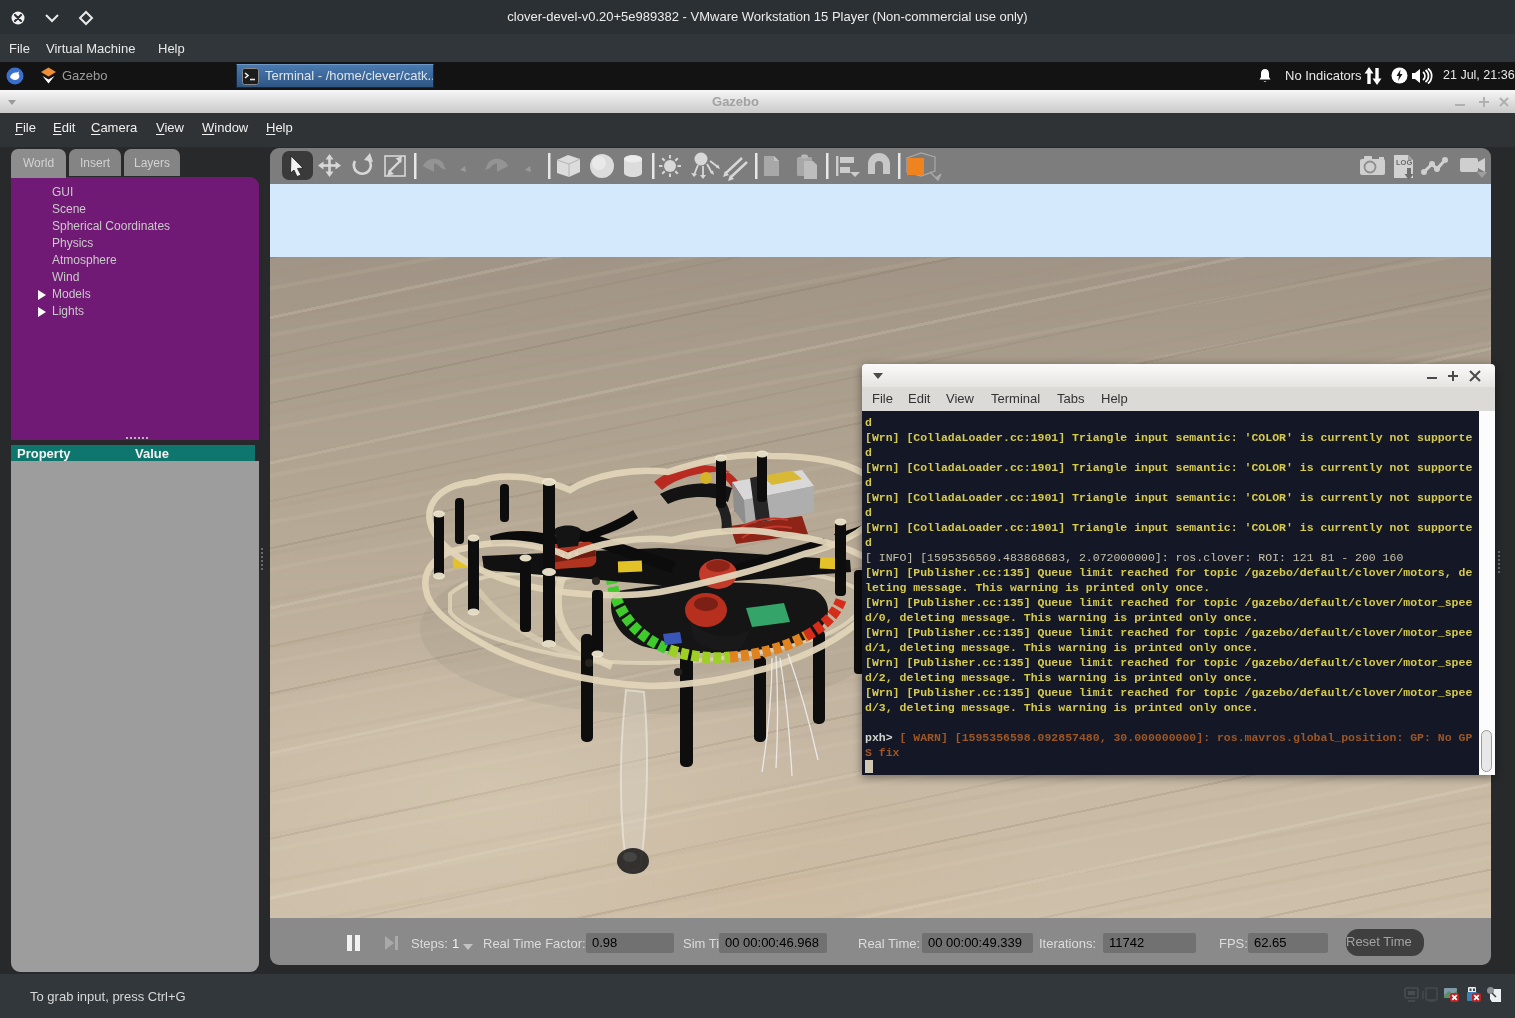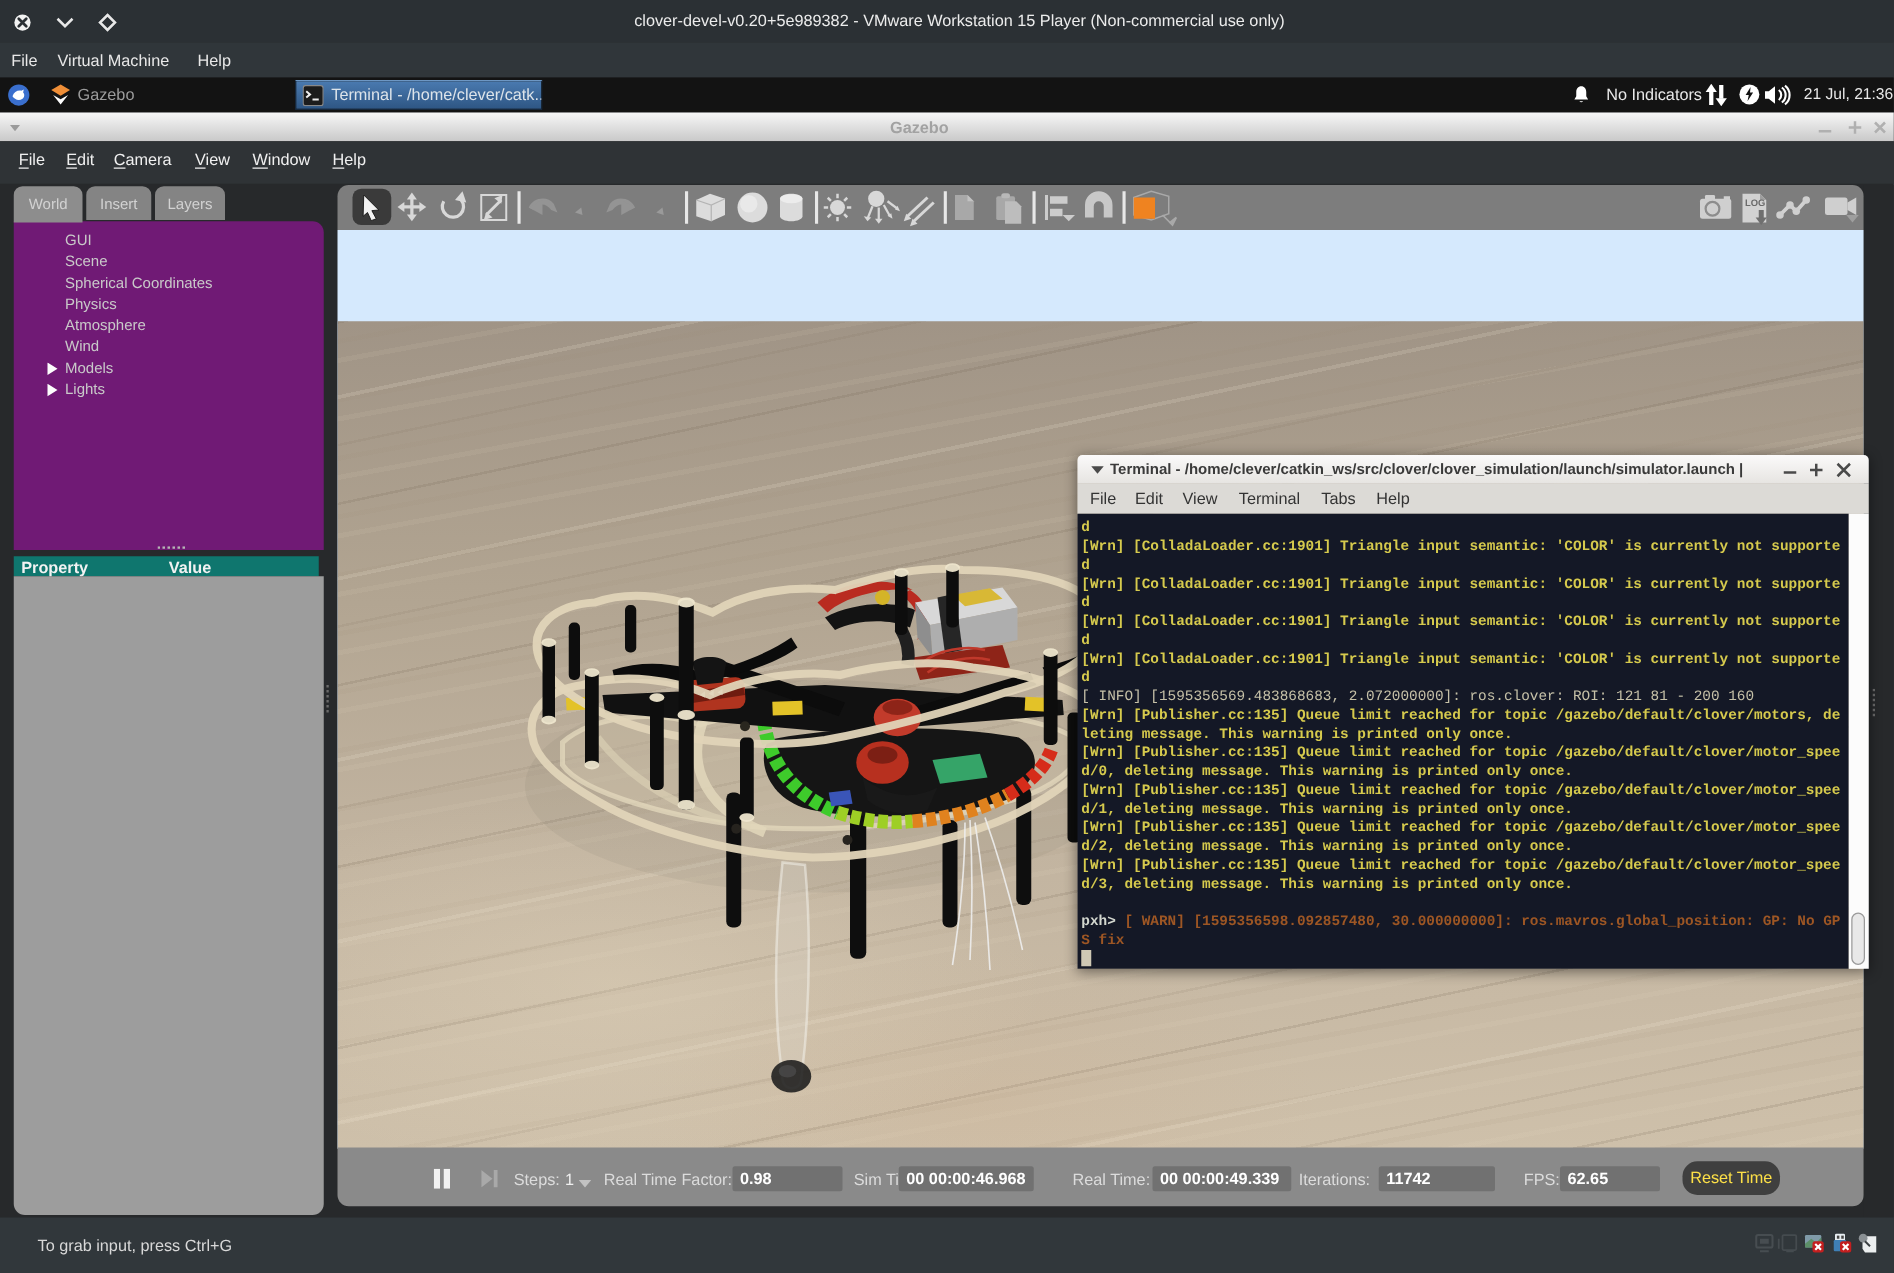--- a/index.html
+++ b/index.html
@@ -49,24 +49,24 @@
     radial-gradient(ellipse 500px 220px at 18% 80%, rgba(242,229,202,0.25), rgba(0,0,0,0) 70%),
     radial-gradient(ellipse 600px 260px at 78% 40%, rgba(110,96,82,0.14), rgba(0,0,0,0) 65%),
     radial-gradient(ellipse 420px 200px at 42% 95%, rgba(208,168,130,0.15), rgba(0,0,0,0) 65%),
     repeating-linear-gradient(168deg, rgba(105,90,72,0.15) 0 2px, rgba(0,0,0,0) 2px 58px, rgba(255,246,228,0.14) 58px 61px, rgba(0,0,0,0) 61px 96px, rgba(120,104,85,0.11) 96px 98px, rgba(0,0,0,0) 98px 142px),
     repeating-linear-gradient(169.5deg, rgba(0,0,0,0) 0 14px, rgba(150,132,108,0.07) 14px 18px, rgba(0,0,0,0) 18px 29px, rgba(238,226,202,0.08) 29px 33px, rgba(0,0,0,0) 33px 46px),
     linear-gradient(#a09486, #b1a491 32%, #c2b4a0 64%, #cec0aa);
 }
 #timepanel { left:270px; top:918px; width:1221px; height:47px; background:#8a8a8a;
   border-radius:0 0 9px 9px; color:#dcdcdc; font-size:13px; }
 #timepanel .box { position:absolute; top:15px; height:20px; background:#717171;
-  border-radius:2px; color:#ffffff; font-size:13px; padding:2px 0 0 6px;font-weight:bold; }
+  border-radius:2px; color:#000000; font-size:13px; padding:2px 0 0 6px; }
 #timepanel .lbl { position:absolute; top:18px; }
 #resetbtn { position:absolute; left:1076px; top:11px; width:78px; height:27px; background:#3f3f3f;
-  border-radius:12px; color:#fde047; text-align:center; padding-top:5px; font-size:13px; }
+  border-radius:12px; color:#a3a3a3; text-align:left; padding-top:5px; font-size:13px; }
 #rsplit { left:1491px; top:148px; width:24px; height:826px; background:#27292b; }
 
 
 #term { left:862px; top:364px; width:633px; height:411px; border-radius:4px 4px 0 0;
   box-shadow:0 2px 10px rgba(0,0,0,0.45); }
 #termtitle { position:absolute; left:0; top:0; width:633px; height:23px;
   background:linear-gradient(#fbfafa,#e6e4e1); border-radius:4px 4px 0 0;
   color:#3a3a3a; font-weight:bold; font-size:12px; white-space:nowrap; }
 #termmenu { position:absolute; left:0; top:23px; width:633px; height:24px; background:#dcdad6;
   color:#333; font-size:13px; }
@@ -491,21 +491,20 @@
         <rect y="20" width="2" height="2" x="0"></rect>
       </g>
   </svg>
 </div>
 
 <div class="abs" id="term">
   <div id="termtitle">
     <svg class="abs" style="left:10px;top:8px" width="12" height="8" viewBox="0 0 12 8">
         <path d="M1 1 L11 1 L6 7 Z" fill="#4a4a4a"></path>
       </svg>
-    <span class="abs" style="left:26px;top:4px">Terminal - /home/clever/catkin_ws/src/clover/clover_simulation/launch/simulator.launch |</span>
     <svg class="abs" style="left:562px;top:4px" width="70" height="16" viewBox="0 0 70 16">
       <path d="M3 10 L13 10" stroke="#4a4a4a" stroke-width="2"></path>
       <path d="M24 8 L34 8 M29 3 L29 13" stroke="#4a4a4a" stroke-width="2"></path>
       <path d="M46 3 L56 13 M56 3 L46 13" stroke="#4a4a4a" stroke-width="2"></path>
     </svg>
   </div>
   <div id="termmenu">
     <span style="left:10px">File</span>
     <span style="left:46px">Edit</span>
     <span style="left:84px">View</span>

